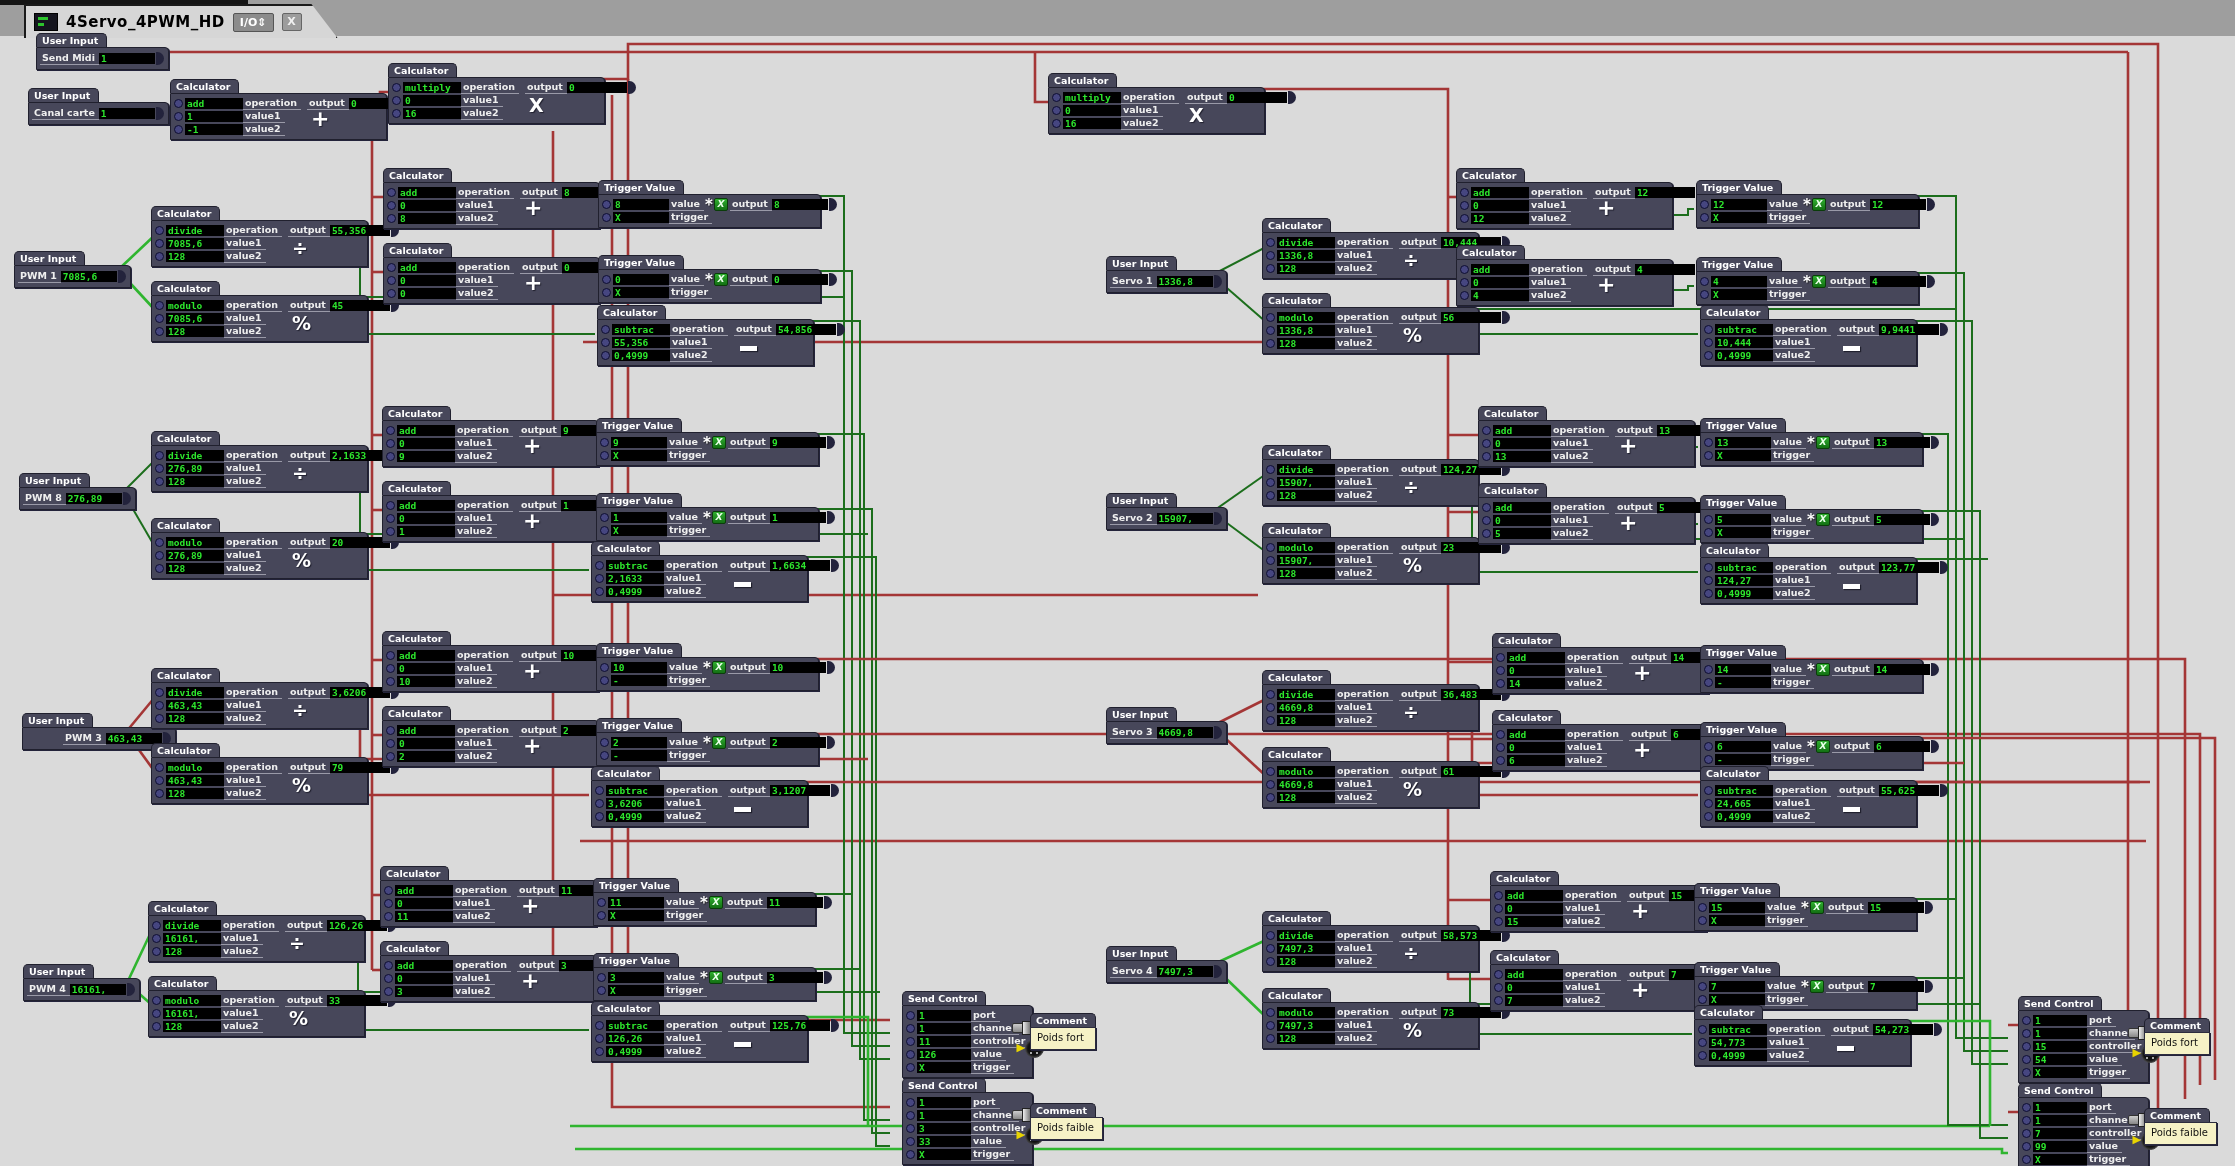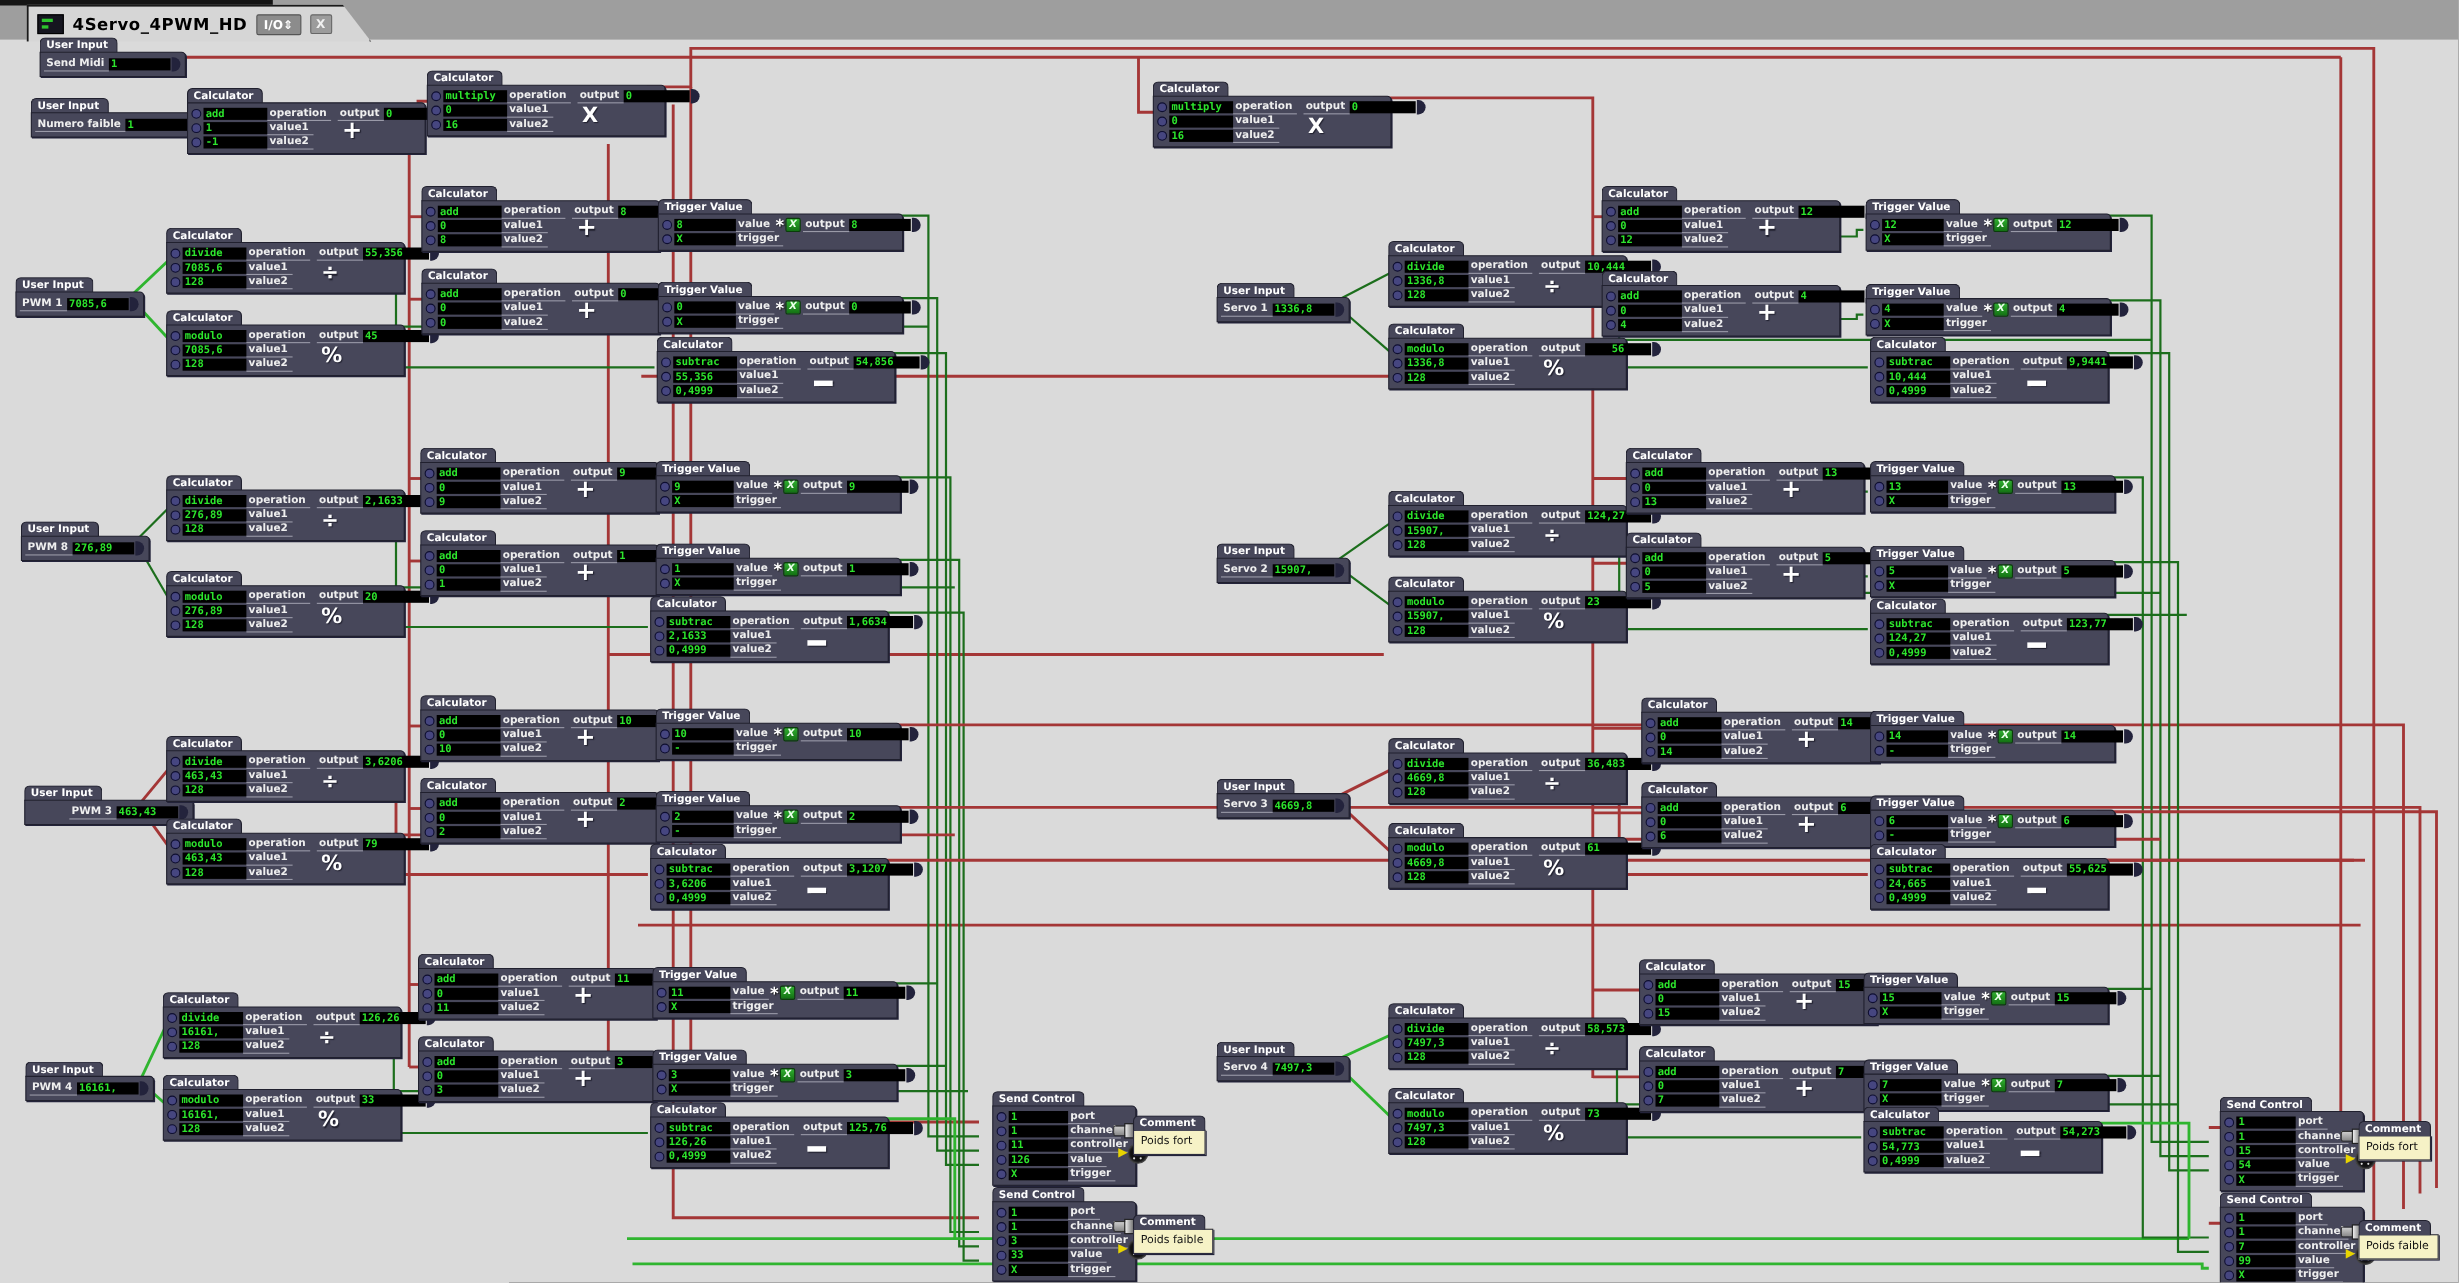--- a/index.html
+++ b/index.html
@@ -192,21 +192,21 @@
   <div id="nodes">
       <div class="node" style="left: 36px; top: 28px;"><div class="tab">User Input</div><div class="nbody" style="width: auto; padding-top: 4px; padding-bottom: 4px;">
           <div class="row">
             <span class="lb">Send Midi</span>
             <span class="vb" style="width: 52px;">1</span>
             <span class="nub"></span>
           </div>
         </div></div>
       <div class="node" style="left: 28px; top: 83px;"><div class="tab">User Input</div><div class="nbody" style="width: auto; padding-top: 4px; padding-bottom: 4px;">
           <div class="row">
-            <span class="lb">Numero faible</span>
+            <span class="lb">Canal carte</span>
             <span class="vb" style="width: 52px;">1</span>
             <span class="nub"></span>
           </div>
         </div></div>
       <div class="node" style="left: 170px; top: 74px;"><div class="tab">Calculator</div><div class="nbody" style="width: 208px;">
           <div class="row">
             <div class="dot"></div>
             <span class="vb" style="width: 54px;">add</span>
             <span class="lb">operation</span>
             <span class="lb sp" style="border-bottom: 0px;"></span>
@@ -975,21 +975,21 @@
           </div>
           <div class="glyph" style="left: 140px; top: 18px;">÷</div>
         </div></div>
       <div class="node" style="left: 1262px; top: 288px;"><div class="tab">Calculator</div><div class="nbody" style="width: 208px;">
           <div class="row">
             <div class="dot"></div>
             <span class="vb" style="width: 54px;">modulo</span>
             <span class="lb">operation</span>
             <span class="lb sp" style="border-bottom: 0px;"></span>
             <span class="lb">output</span>
-            <span class="vb" style="width: 56px; text-align: center;">56</span>
+            <span class="vb" style="width: 56px;">56</span>
             <span class="nub"></span>
           </div>
           <div class="row">
             <div class="dot"></div>
             <span class="vb" style="width: 54px;">1336,8</span>
             <span class="lb">value1</span>
           </div>
           <div class="row">
             <div class="dot"></div>
             <span class="vb" style="width: 54px;">128</span>

